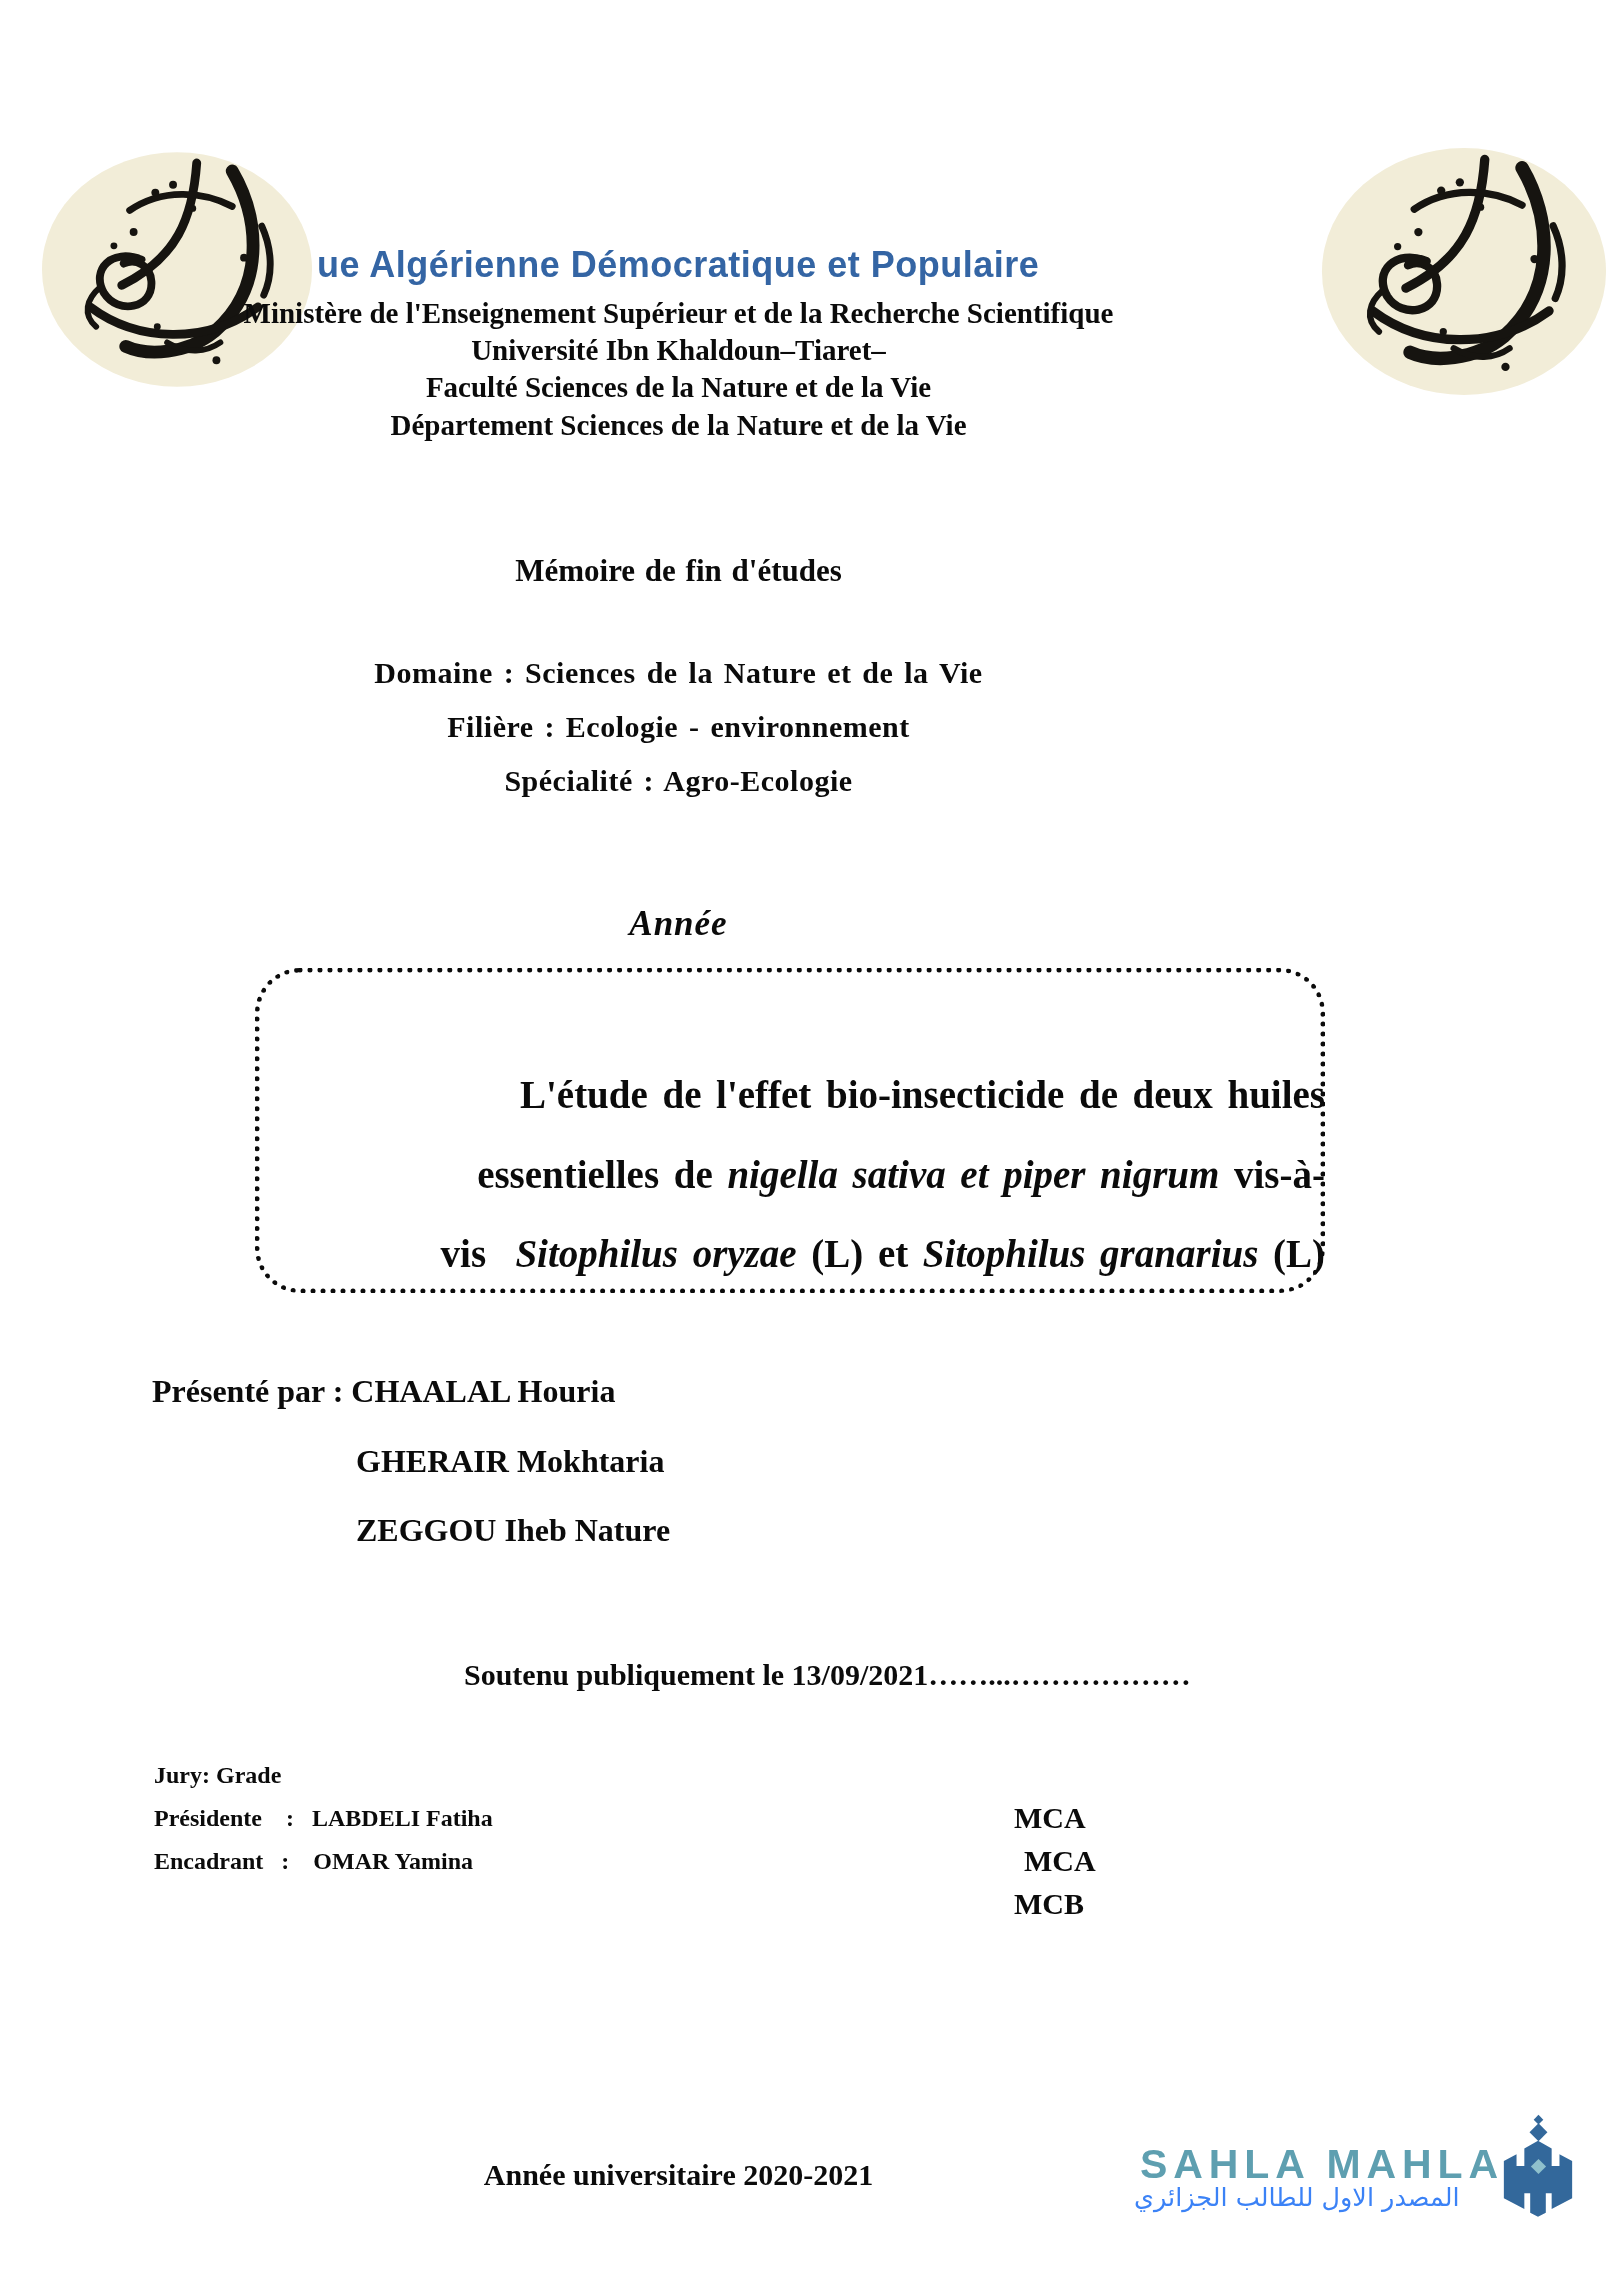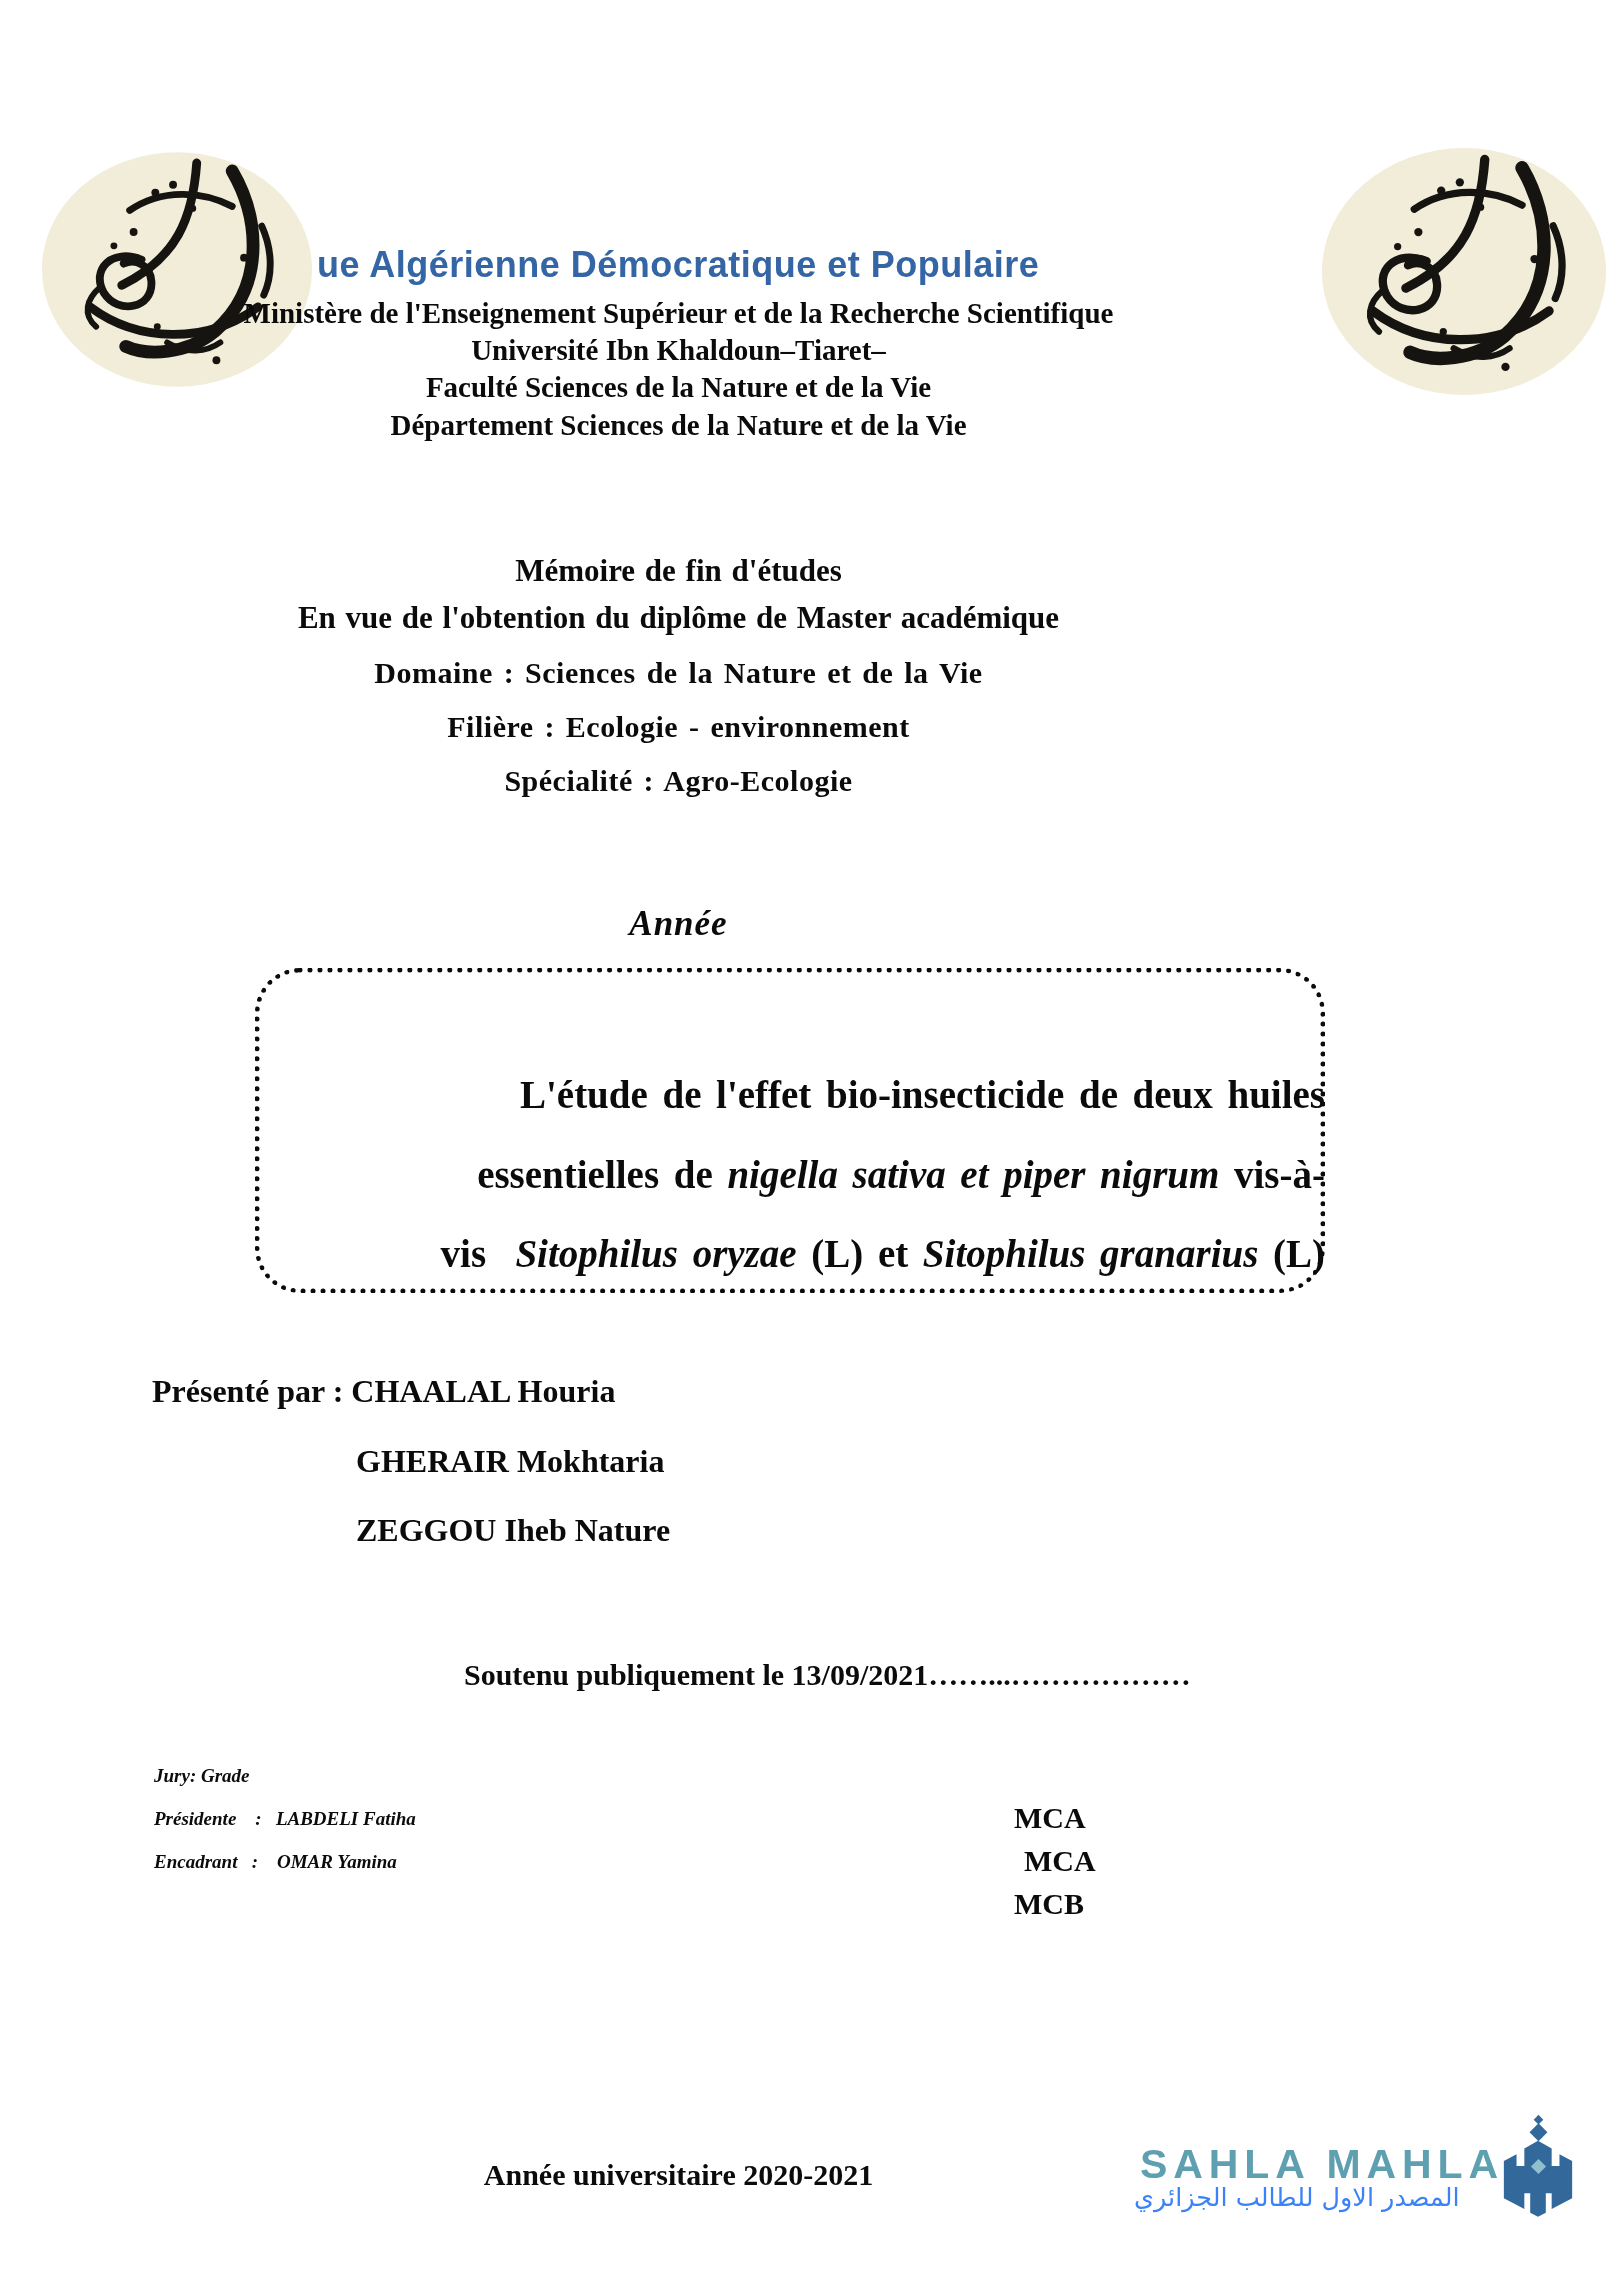--- a/index.html
+++ b/index.html
@@ -35,21 +35,21 @@
   }
   .theme-line{
     left:255px;width:1070px;text-align:right;
     font-weight:bold;font-size:39px;line-height:45px;
     word-spacing:4.9px;white-space:pre-wrap;
   }
   .theme-line .it{font-style:italic;}
 
   .body-line{font-weight:bold;font-size:32px;line-height:37px;}
   .soutenu{font-weight:bold;font-size:30px;line-height:35px;}
-  .jury-line{font-weight:bold;font-size:19px;line-height:35px;white-space:pre;font-style:italic;}
+  .jury-line{font-weight:bold;font-size:24px;line-height:35px;white-space:pre;}
   .grade{left:1014px;font-weight:bold;font-size:30px;}
   .annee{font-weight:bold;font-size:30px;}
 
   .brand{
     font-family:"Liberation Sans", sans-serif;
     font-weight:bold;font-size:41px;letter-spacing:5.9px;
     color:#5e9fb0;white-space:nowrap;
   }
   .brand-ar{
     font-family:"DejaVu Sans", sans-serif;
@@ -105,21 +105,20 @@
     <use href="#uni-seal"></use>
   </svg>
 
   <div class="abs republic" style="left:317px;top:245px">ue Algérienne Démocratique et Populaire</div>
   <div class="abs ctr hline" style="top:297px">Ministère de l'Enseignement Supérieur et de la Recherche Scientifique</div>
   <div class="abs ctr hline" style="top:334px">Université Ibn Khaldoun–Tiaret–</div>
   <div class="abs ctr hline" style="top:371px">Faculté Sciences de la Nature et de la Vie</div>
   <div class="abs ctr hline" style="top:409px">Département Sciences de la Nature et de la Vie</div>
 
   <div class="abs ctr mline" style="top:553px">Mémoire de fin d'études</div>
-  <div class="abs ctr mline" style="top:600px">En vue de l'obtention du diplôme de Master académique</div>
   <div class="abs ctr dline" style="top:656px">Domaine : Sciences de la Nature et de la Vie</div>
   <div class="abs ctr dline" style="top:710px">Filière : Ecologie - environnement</div>
   <div class="abs ctr dline" style="top:764px">Spécialité : Agro-Ecologie</div>
 
   <div class="abs ctr theme-heading" style="top:904px">Année</div>
 
   <div class="abs theme-box"></div>
 
   <div class="abs theme-line" style="top:1027px">
     <span>L'étude de l'effet bio-insecticide de deux huiles</span>

